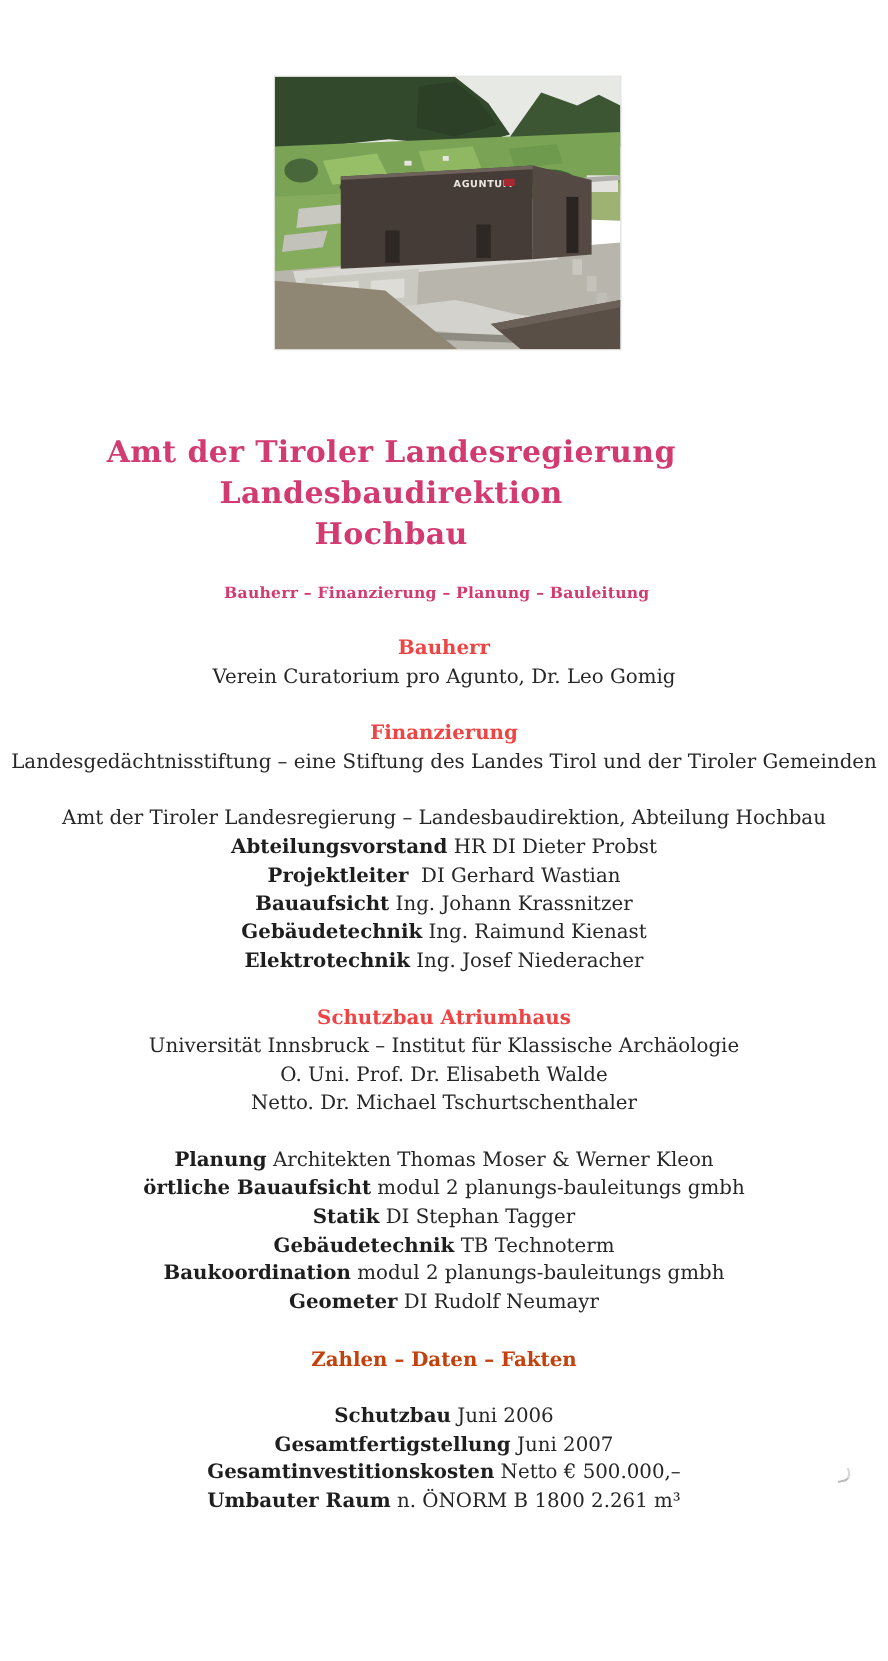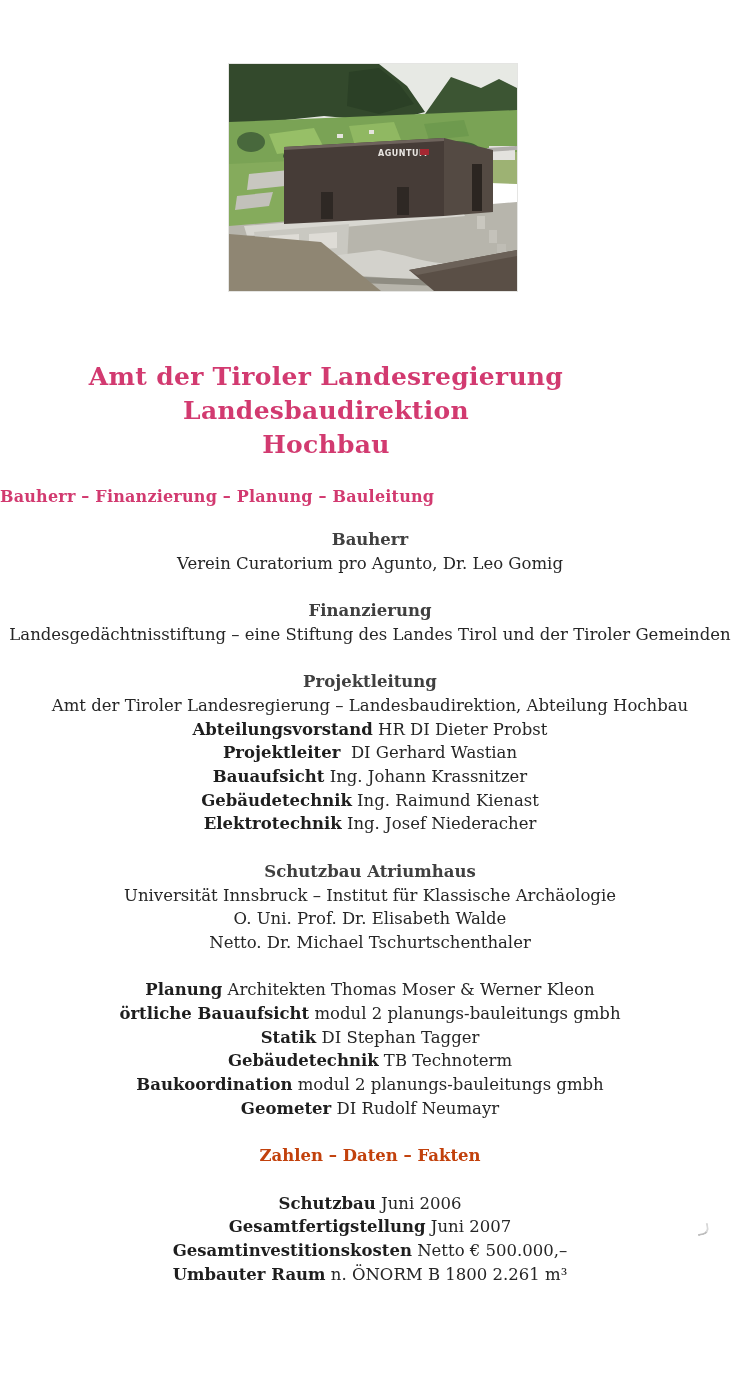--- a/index.html
+++ b/index.html
@@ -13,32 +13,32 @@
     position:absolute;left:229px;top:64px;width:288px;height:227px;margin:0;
     box-shadow:0 0 0 1px rgba(180,180,175,.35);
   }
   .photo svg{display:block;width:100%;height:100%;}
   .title-block{
     position:absolute;top:360px;left:0;width:652px;text-align:center;
     font-size:25px;line-height:34px;font-weight:bold;color:#d23a70;
     letter-spacing:.3px;
   }
   .subtitle{
-    position:absolute;top:487px;left:0;width:728px;text-align:left;
-    font-size:16px;font-weight:bold;color:#d23a70;letter-spacing:.2px;
+    position:absolute;top:487px;left:0;width:728px;text-align:center;
+    font-size:13px;font-weight:bold;color:#d23a70;letter-spacing:.2px;
   }
   .content{
     position:absolute;top:528px;left:25px;width:690px;
     font-size:16.5px;line-height:23.7px;
   }
   .section{margin-bottom:23.7px;}
   .line{display:flex;justify-content:center;}
   .line span{white-space:pre;}
   .b{font-weight:bold;color:#1e1e1e;}
-  .heading{font-weight:bold;color:#404040;}
+  .heading{font-weight:bold;color:#ef4444;}
   .accent, .accent .b{color:#c2410c;}
   .smudge{
     position:absolute;left:697px;top:1224px;width:10px;height:9px;
     border-bottom:2px solid #9a9a9a;border-right:2px solid #c4c4c4;
     border-bottom-right-radius:7px;opacity:.65;transform:rotate(-12deg);
   }
 </style>
 </head>
 <body>
 
@@ -123,23 +123,20 @@
     </div>
     <div class="section">
       <div class="line heading">
         <span>Finanzierung</span>
       </div>
       <div class="line">
         <span>Landesgedächtnisstiftung – eine Stiftung des Landes Tirol und der Tiroler Gemeinden</span>
       </div>
     </div>
     <div class="section">
-      <div class="line heading">
-        <span>Projektleitung</span>
-      </div>
       <div class="line">
         <span>Amt der Tiroler Landesregierung – Landesbaudirektion, Abteilung Hochbau</span>
       </div>
       <div class="line">
         <span class="b">Abteilungsvorstand</span>
         <span> HR DI Dieter Probst</span>
       </div>
       <div class="line">
         <span class="b">Projektleiter</span>
         <span>  DI Gerhard Wastian</span>

